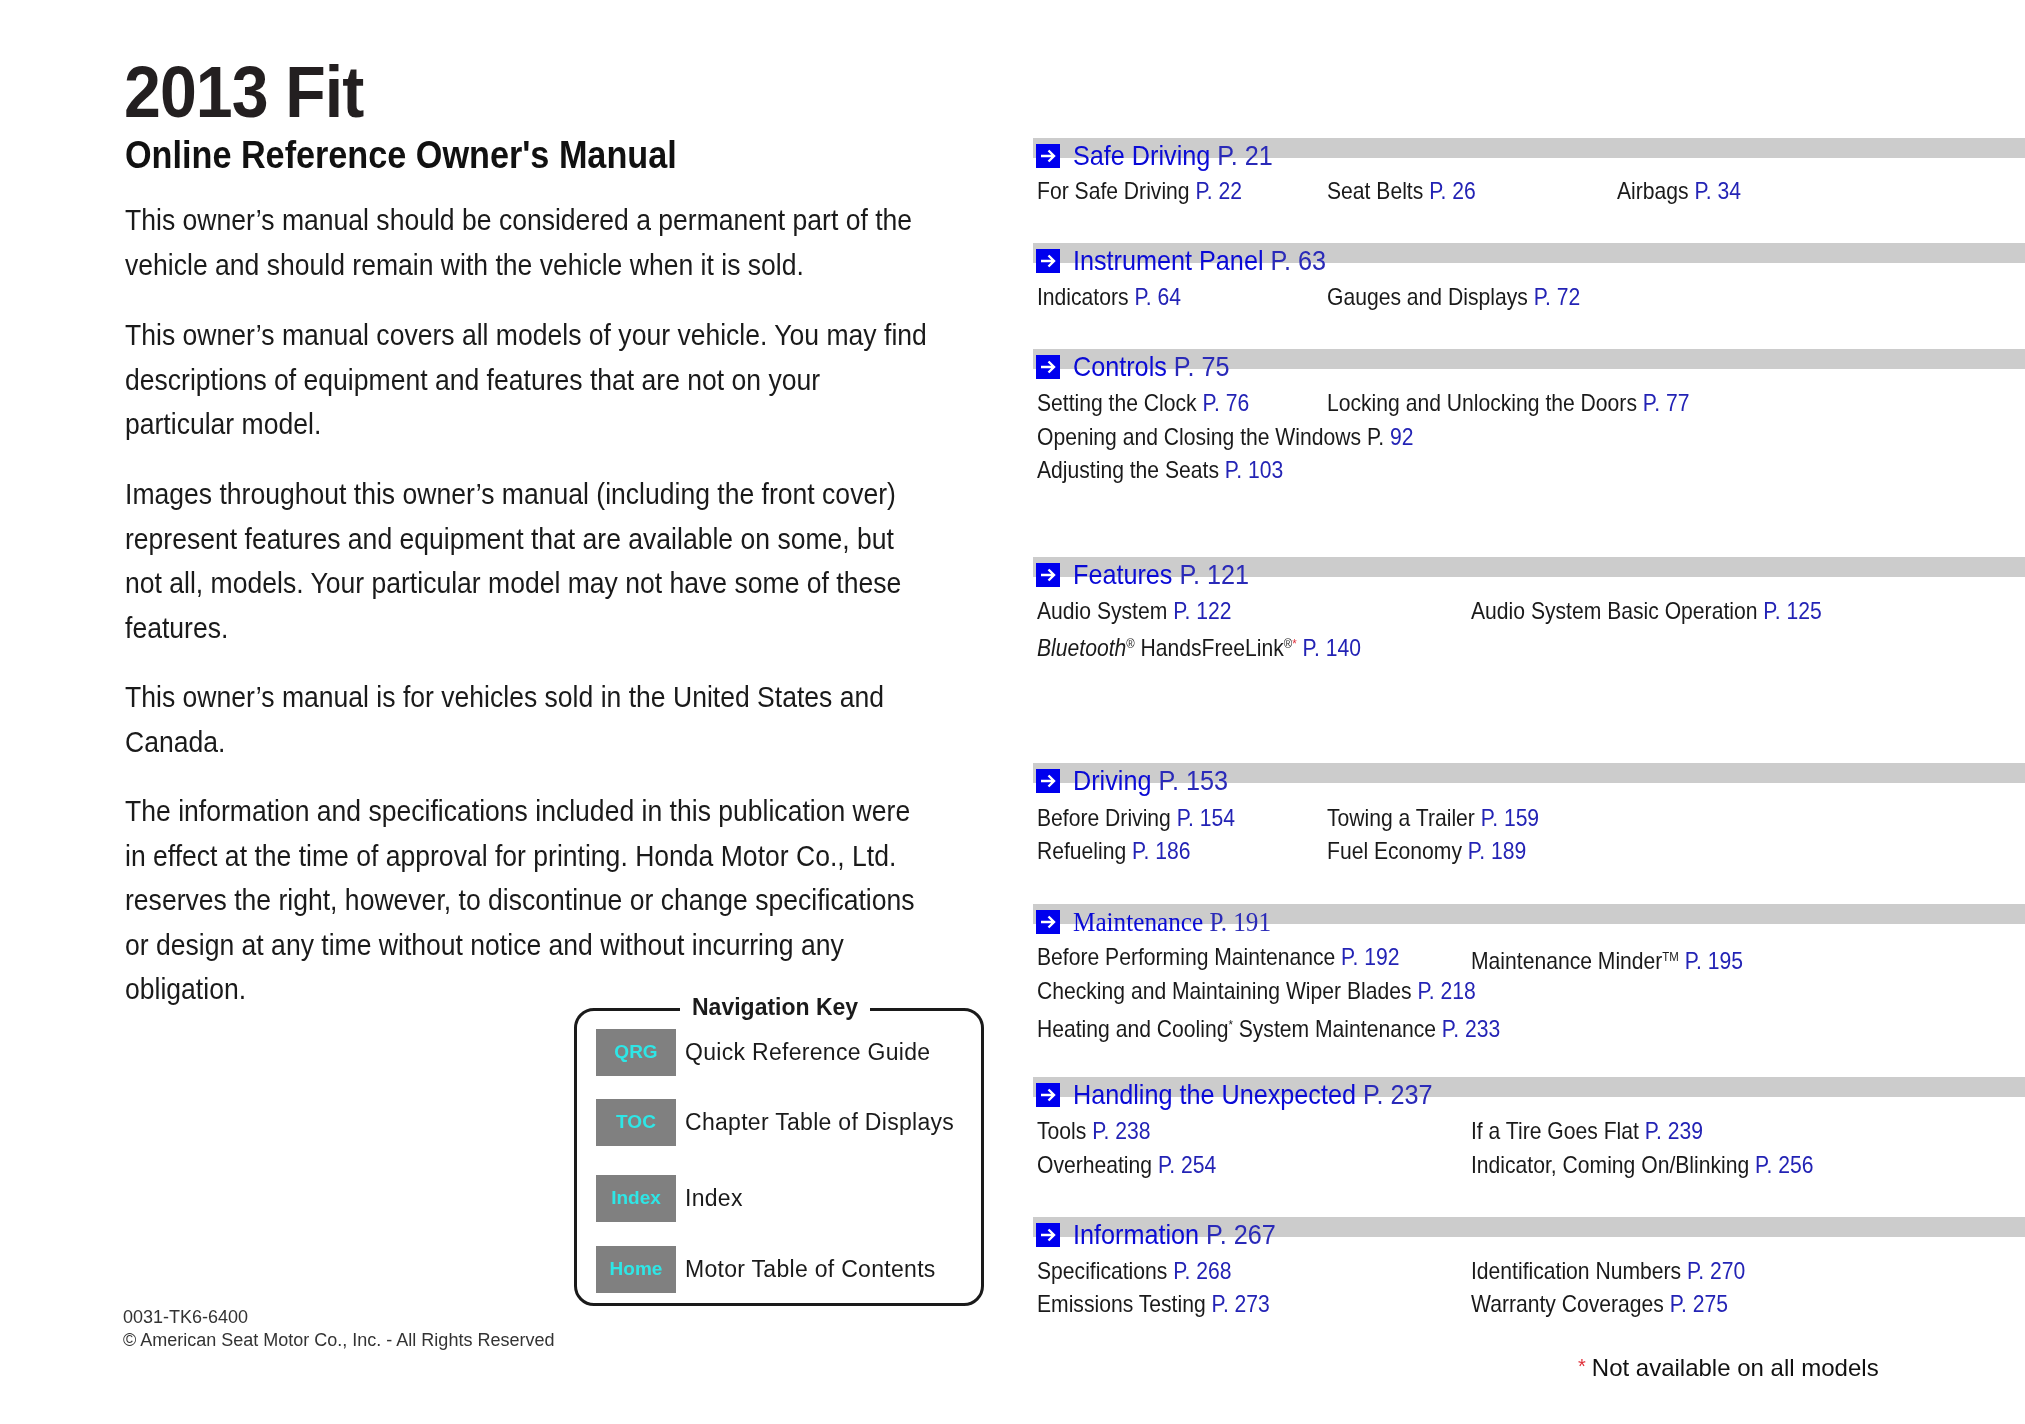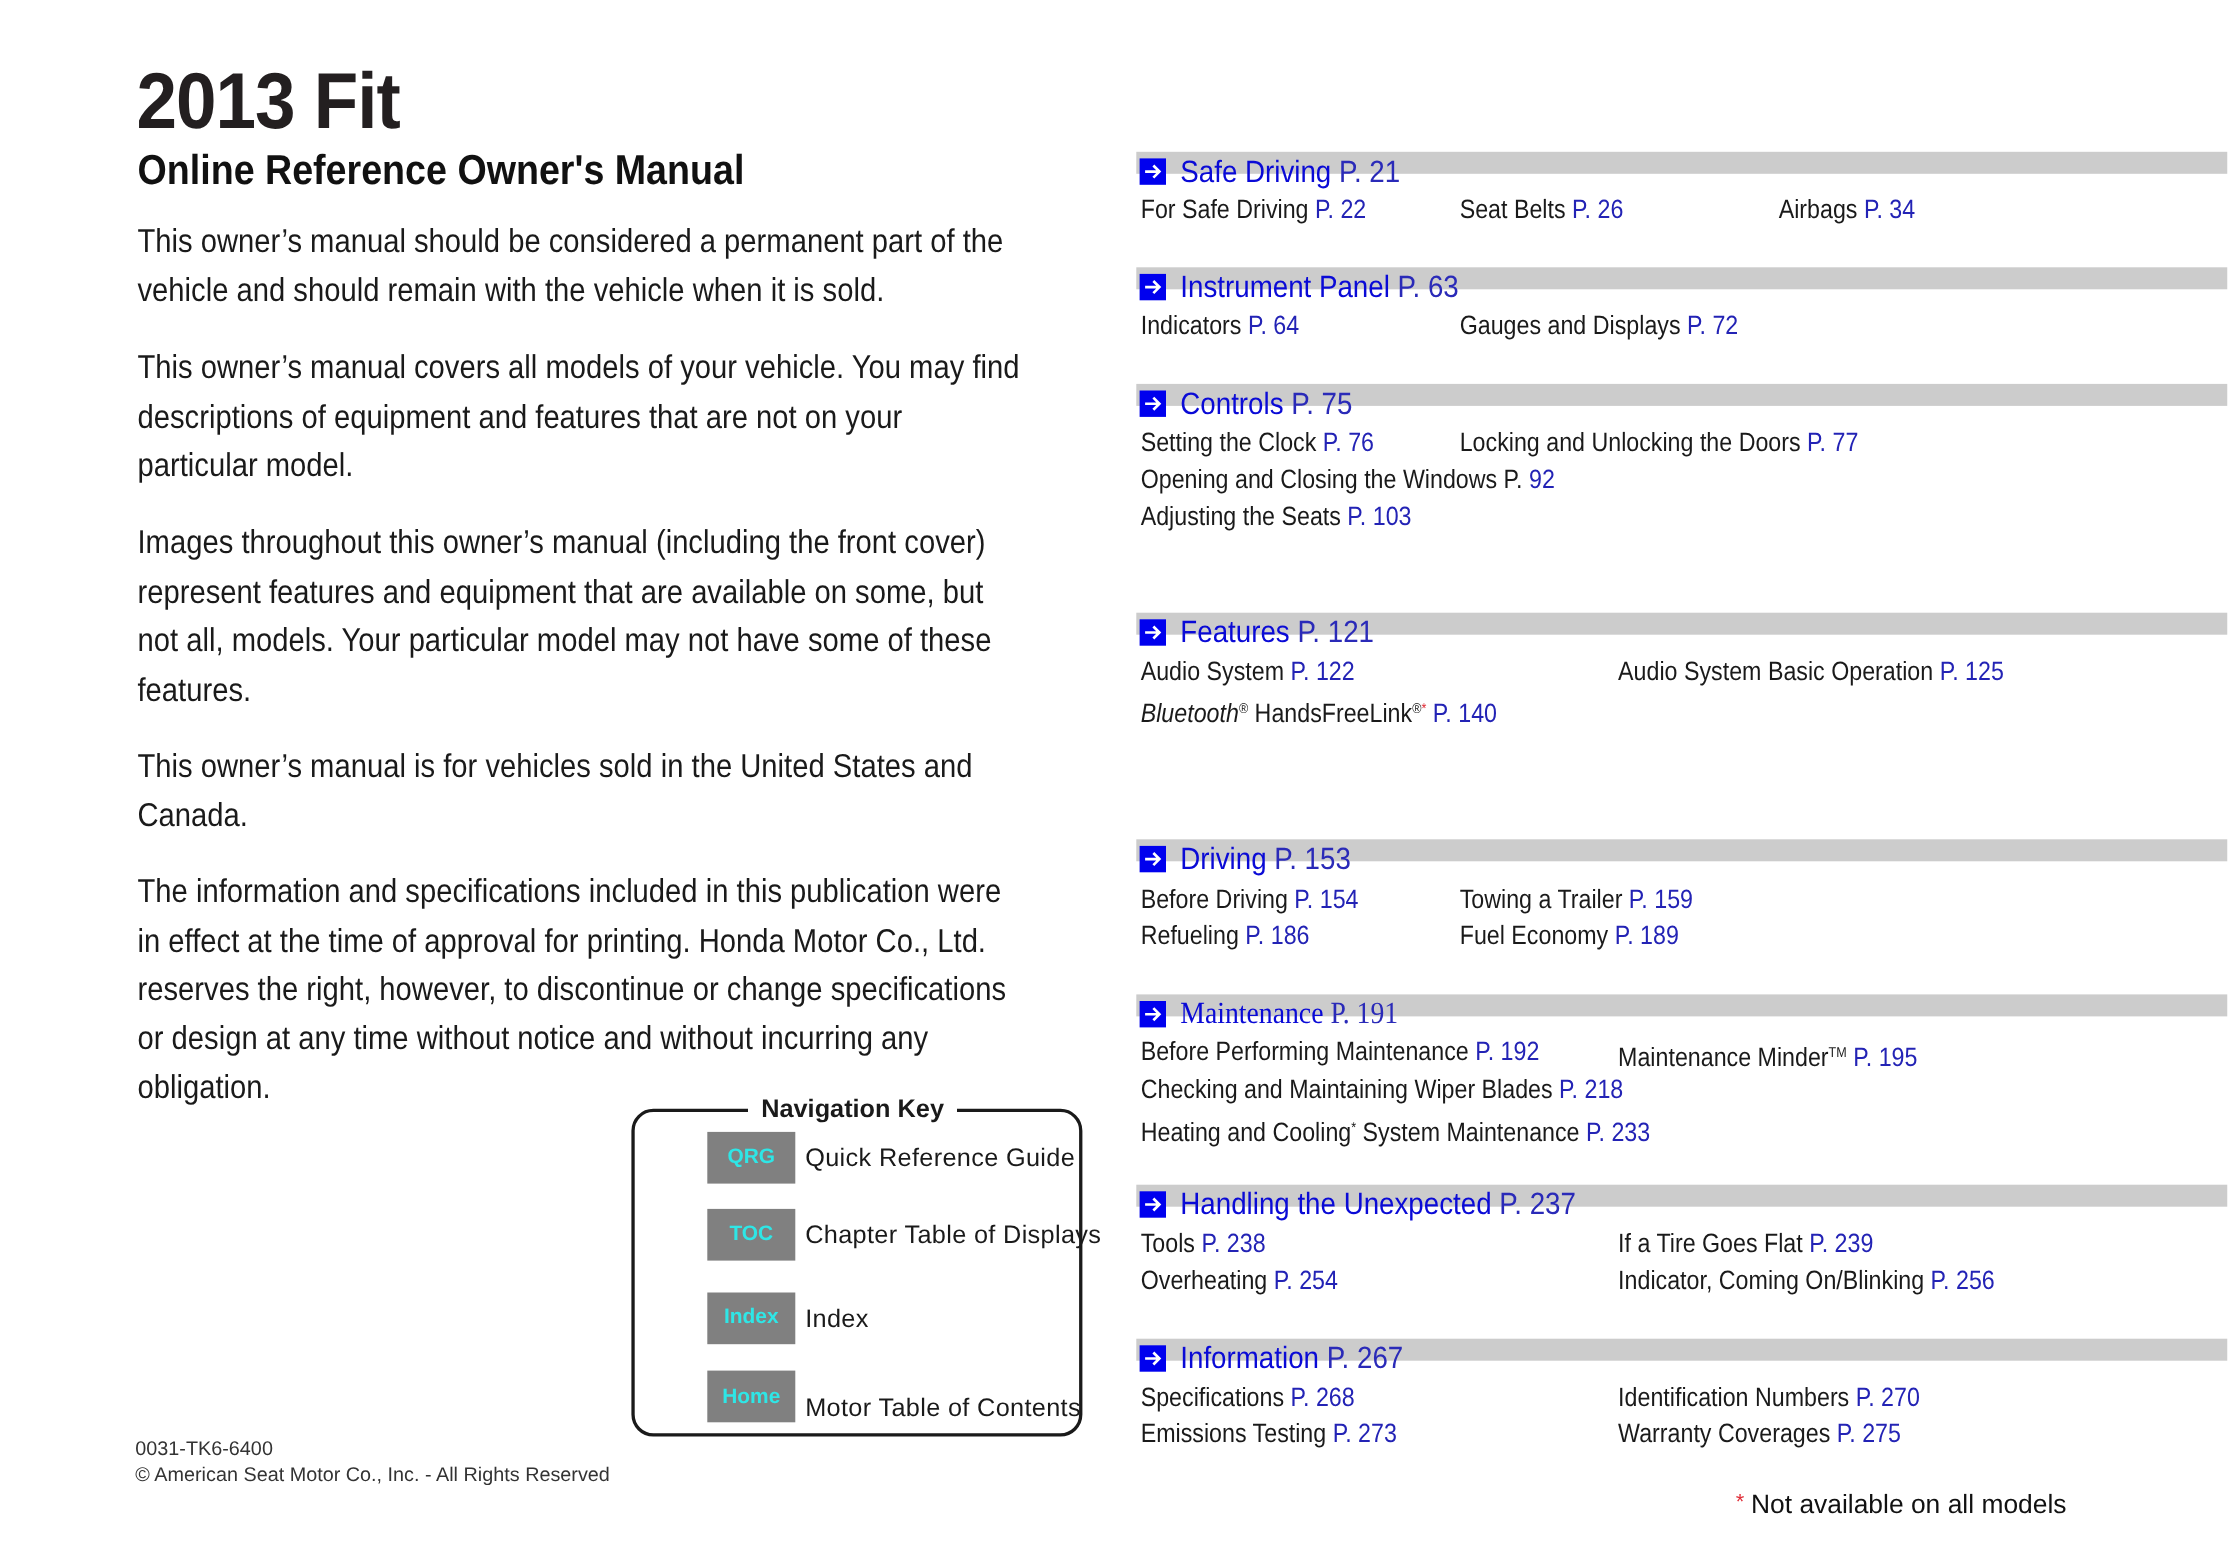--- a/index.html
+++ b/index.html
@@ -28,21 +28,21 @@
 
   
   .navkey {
     position:absolute; left:574px; top:1008px; width:410px; height:298px;
     border:3px solid #1a1a1a; border-radius:20px; box-sizing:border-box;
   }
   .navkey-title {
     position:absolute; left:680px; top:990px; padding:0 12px; background:#fff;
     font-size:23px; font-weight:bold; color:#1a1a1a; line-height:34px; white-space:nowrap;
   }
-  .nav-row { position:absolute; left:620px; height:48px; display:flex; align-items:center;padding-left:23px; }
+  .nav-row { position:absolute; left:573px; height:48px; display:flex; align-items:center;padding-left:23px; }
   .badge {
     width:80px; height:47px; background:#808080; color:#2ee6e6;
     font-weight:bold; font-size:19px; display:flex; align-items:center; justify-content:center;
   }
   .nav-label { margin-left:9px; font-size:23px; color:#1a1a1a; white-space:nowrap; letter-spacing:0.3px; }
 
   .code { position:absolute; left:123px; top:1306px; font-size:18px; color:#333; line-height:22px; }
   .copyright { position:absolute; left:123px; top:1329px; font-size:18px; color:#333; line-height:22px; white-space:nowrap; }
 
   
@@ -117,21 +117,21 @@
   <div class="nav-label">Quick Reference Guide</div>
 </div>
 <div class="nav-row" style="top:1098px;">
   <div class="badge">TOC</div>
   <div class="nav-label">Chapter Table of Displays</div>
 </div>
 <div class="nav-row" style="top:1174px;">
   <div class="badge">Index</div>
   <div class="nav-label">Index</div>
 </div>
-<div class="nav-row" style="top:1245px;align-items:flex-end;">
+<div class="nav-row" style="top:1245px;">
   <div class="badge">Home</div>
   <div class="nav-label">Motor Table of Contents</div>
 </div>
 
 <div class="code">0031-TK6-6400</div>
 <div class="copyright">© American Seat Motor Co., Inc. - All Rights Reserved</div>
 
 <div class="bar" style="top:138px;">
   <div class="arrow">
       <svg width="18" height="18" viewBox="0 0 18 18">

